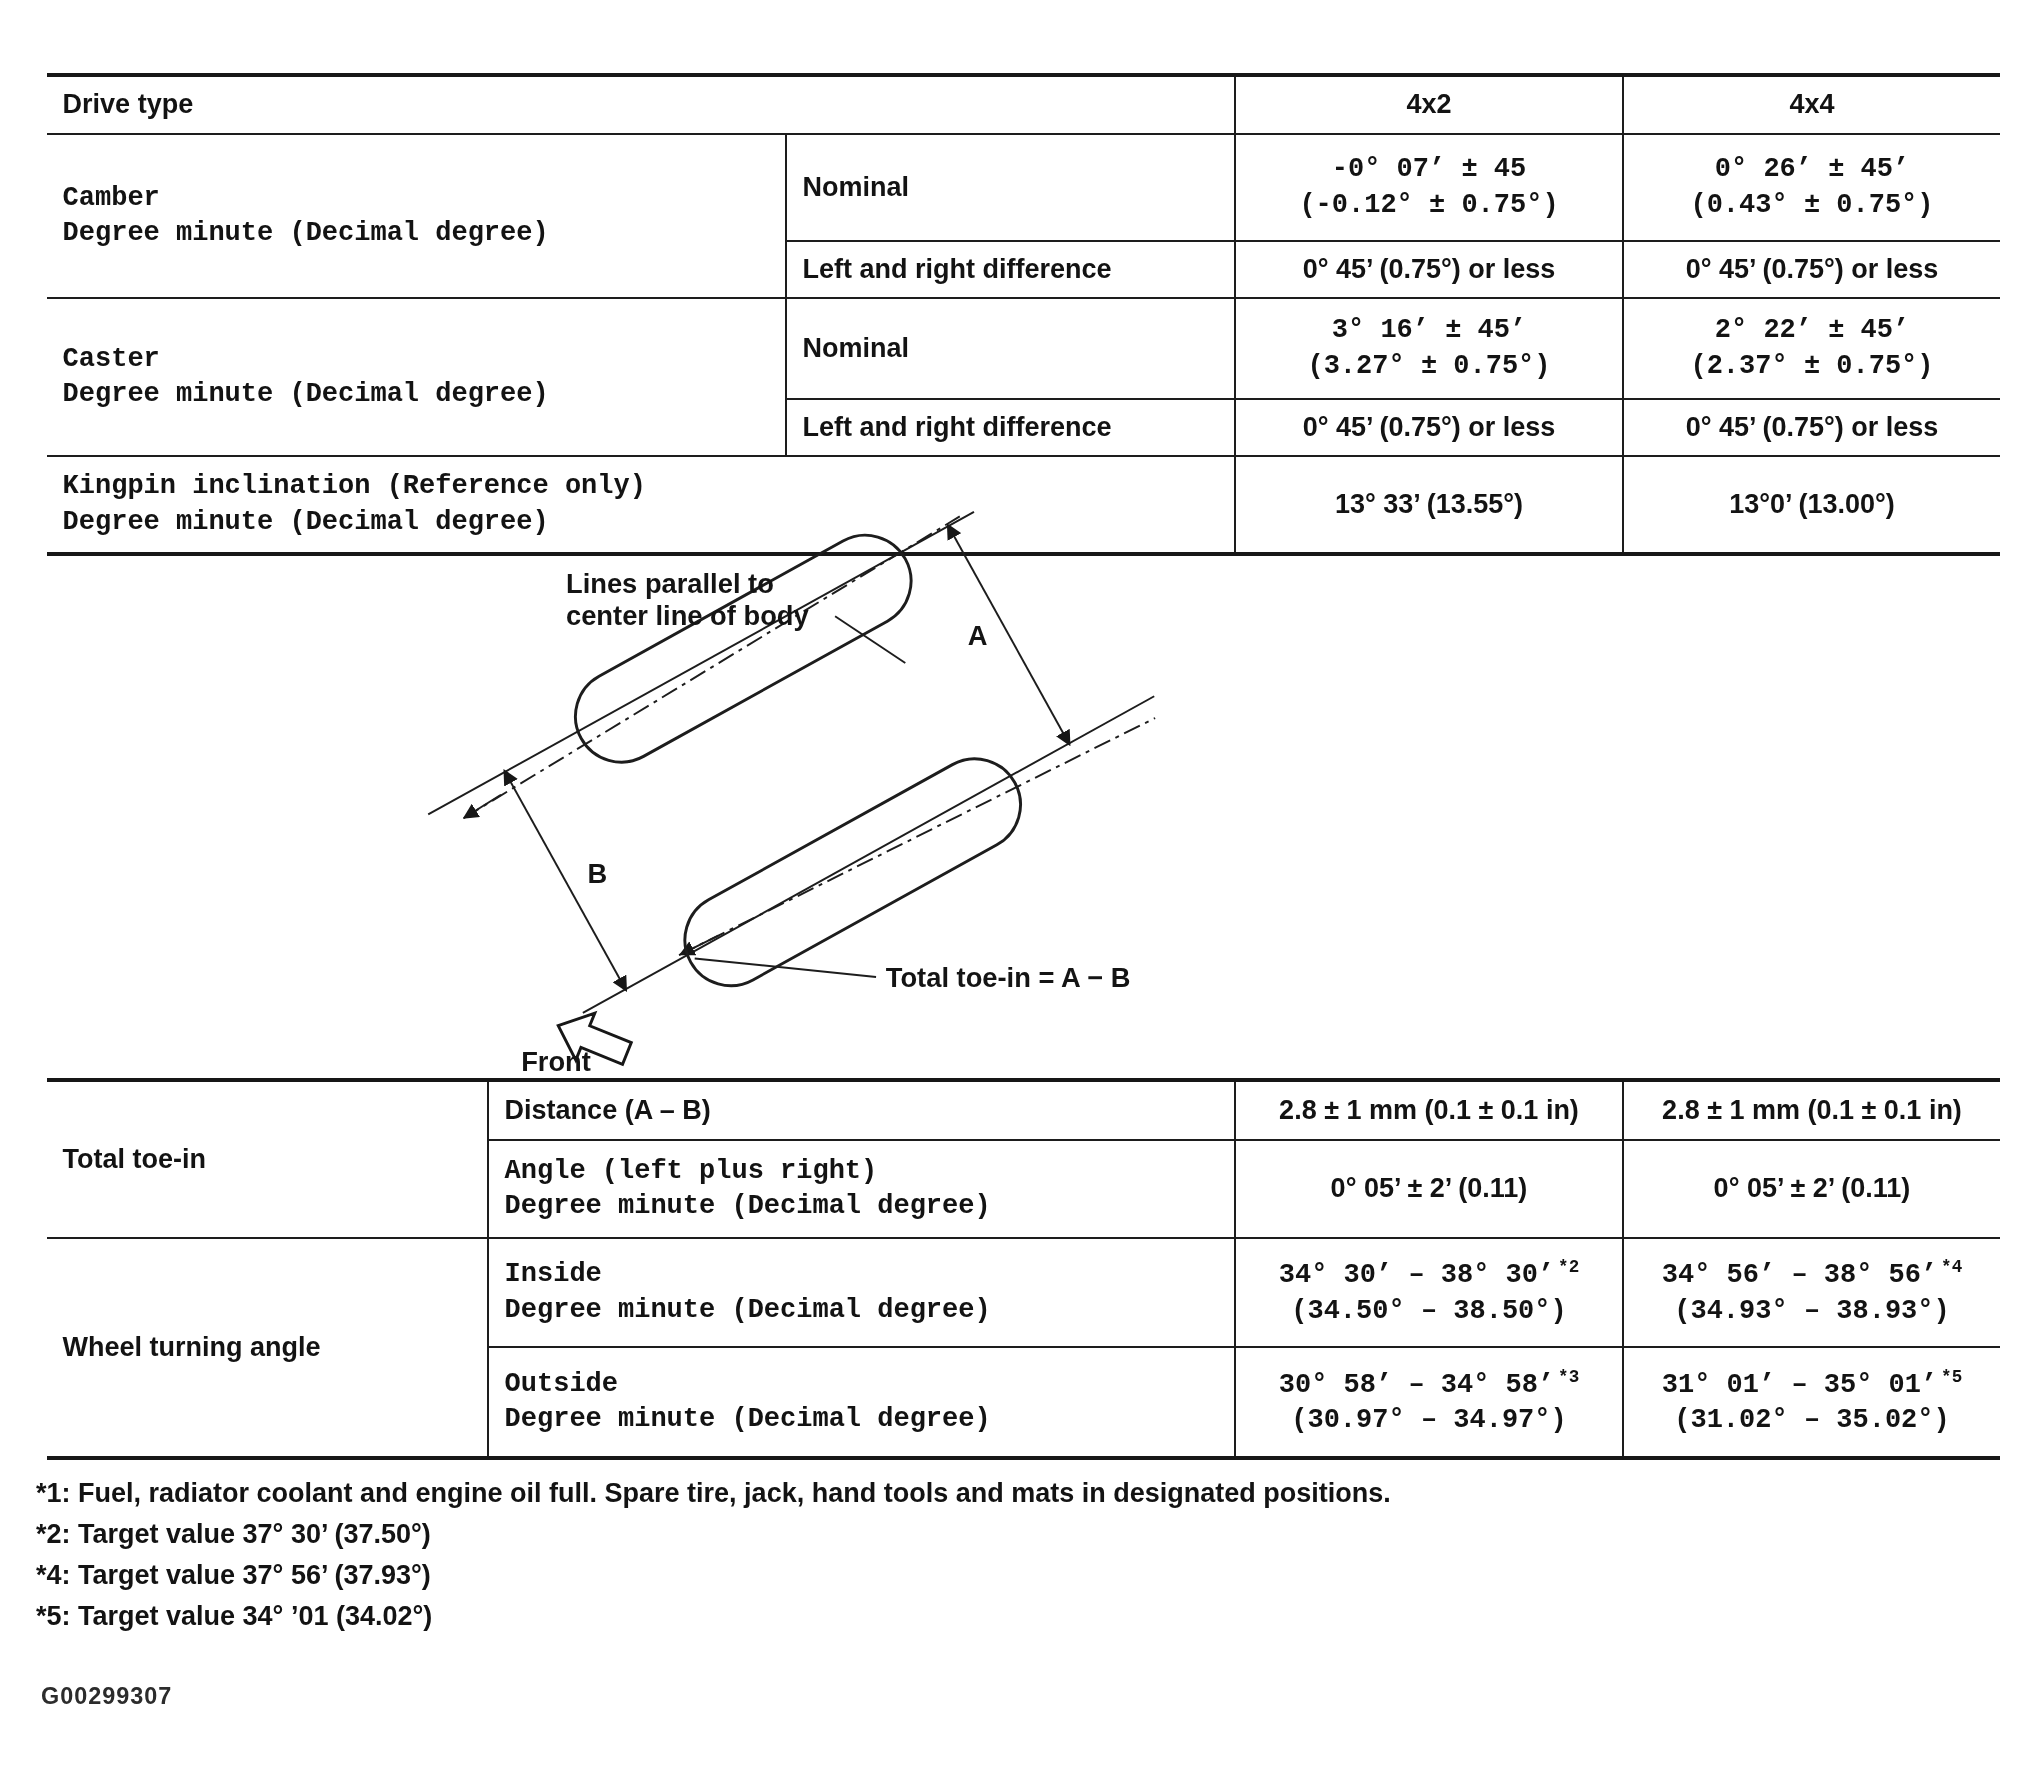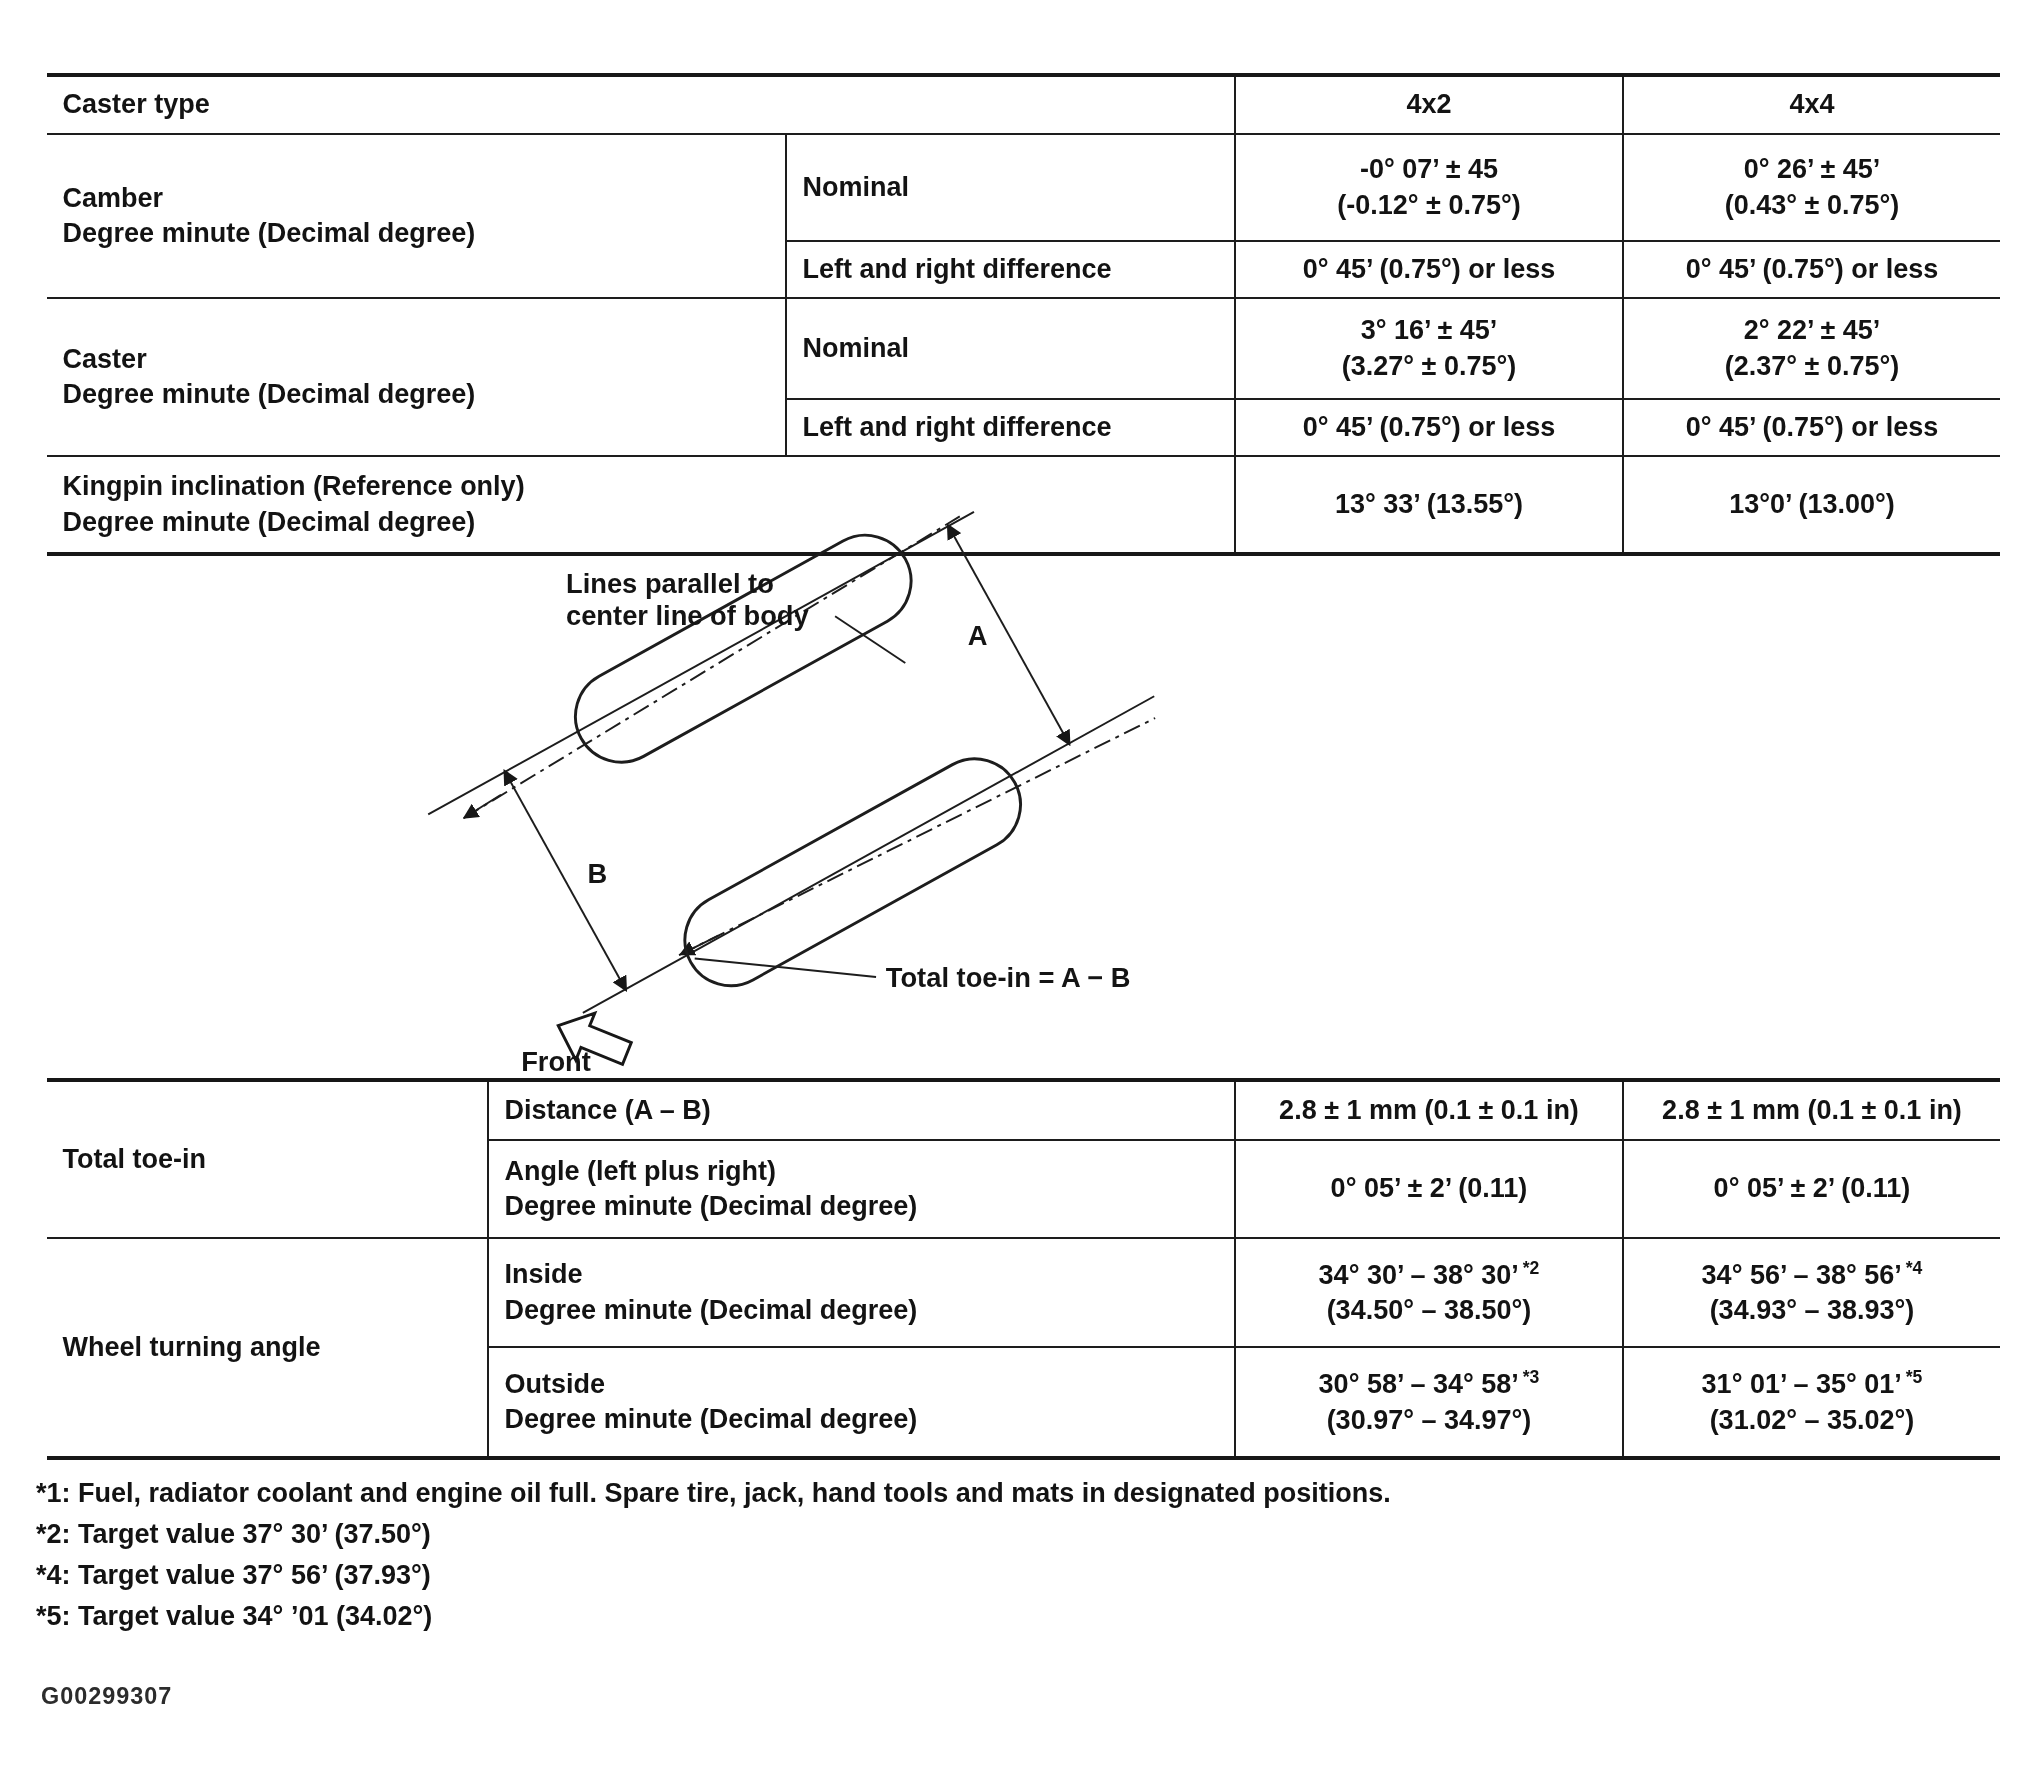--- a/index.html
+++ b/index.html
@@ -23,21 +23,21 @@
   table.spec td {
     border:2px solid #1d1d1d;
     font-size:27px;
     line-height:1.3;
     padding:5.9px 15.6px;
     vertical-align:middle;
   }
   table.spec td.c { text-align:center; padding:5.9px 7.8px; }
   table.spec tr td:first-child { border-left:none; }
   table.spec tr td:last-child  { border-right:none; }
-  .ln { display:block; }
+  .ln { display:block;font-family:Liberation Mono, monospace; }
   td.c .ln { text-align:center; }
   sup.note { font-size:17.6px; vertical-align:super; margin-left:3.9px; }
   .fnotes {
     position:absolute; left:36px; top:1473px;
     font-size:27px; line-height:41px;
   }
   .figid {
     position:absolute; left:41px; top:1683px;
     font-size:23.4px; font-weight:bold; color:#2c2c2c; letter-spacing:1px;
   }
@@ -54,21 +54,21 @@
 
   <table class="spec" style="left:47px;top:73px;width:1953px;">
     <colgroup>
       <col style="width:739px">
         <col style="width:449px">
         <col style="width:388px">
         <col style="width:377px">
     </colgroup>
     <tbody>
         <tr style="height:59px">
-      <td colspan="2">Caster type</td>
+      <td colspan="2">Drive type</td>
       <td class="c">4x2</td>
       <td class="c">4x4</td>
     </tr>
     <tr style="height:107px">
       <td rowspan="2">
         <span class="ln">Camber</span>
         <span class="ln">Degree minute (Decimal degree)</span>
       </td>
       <td>Nominal</td>
       <td class="c">

